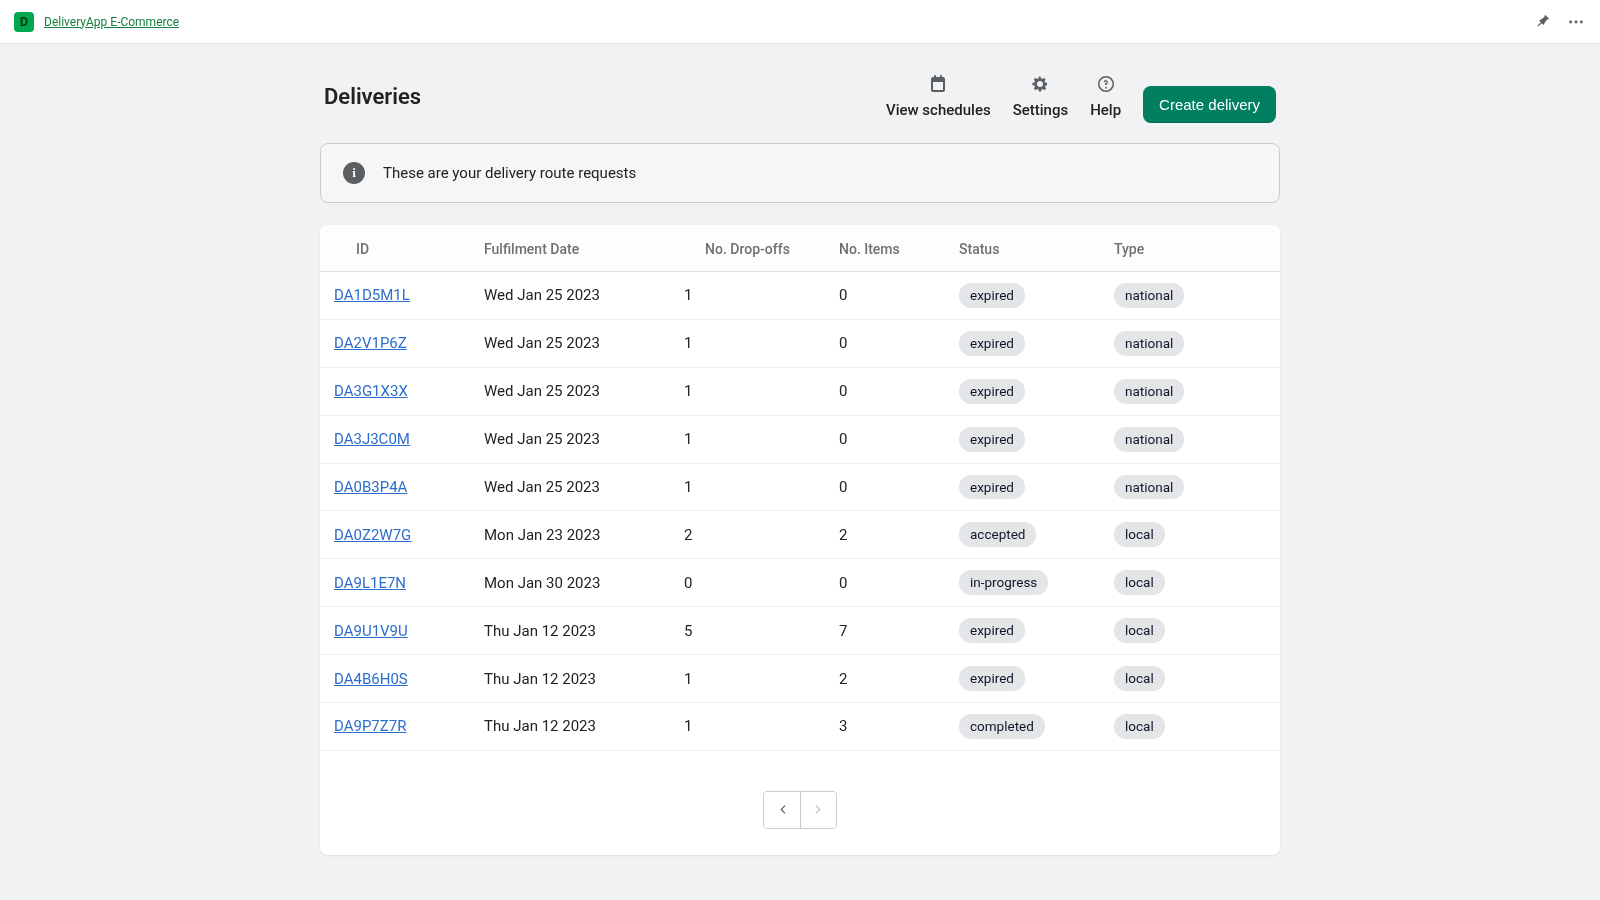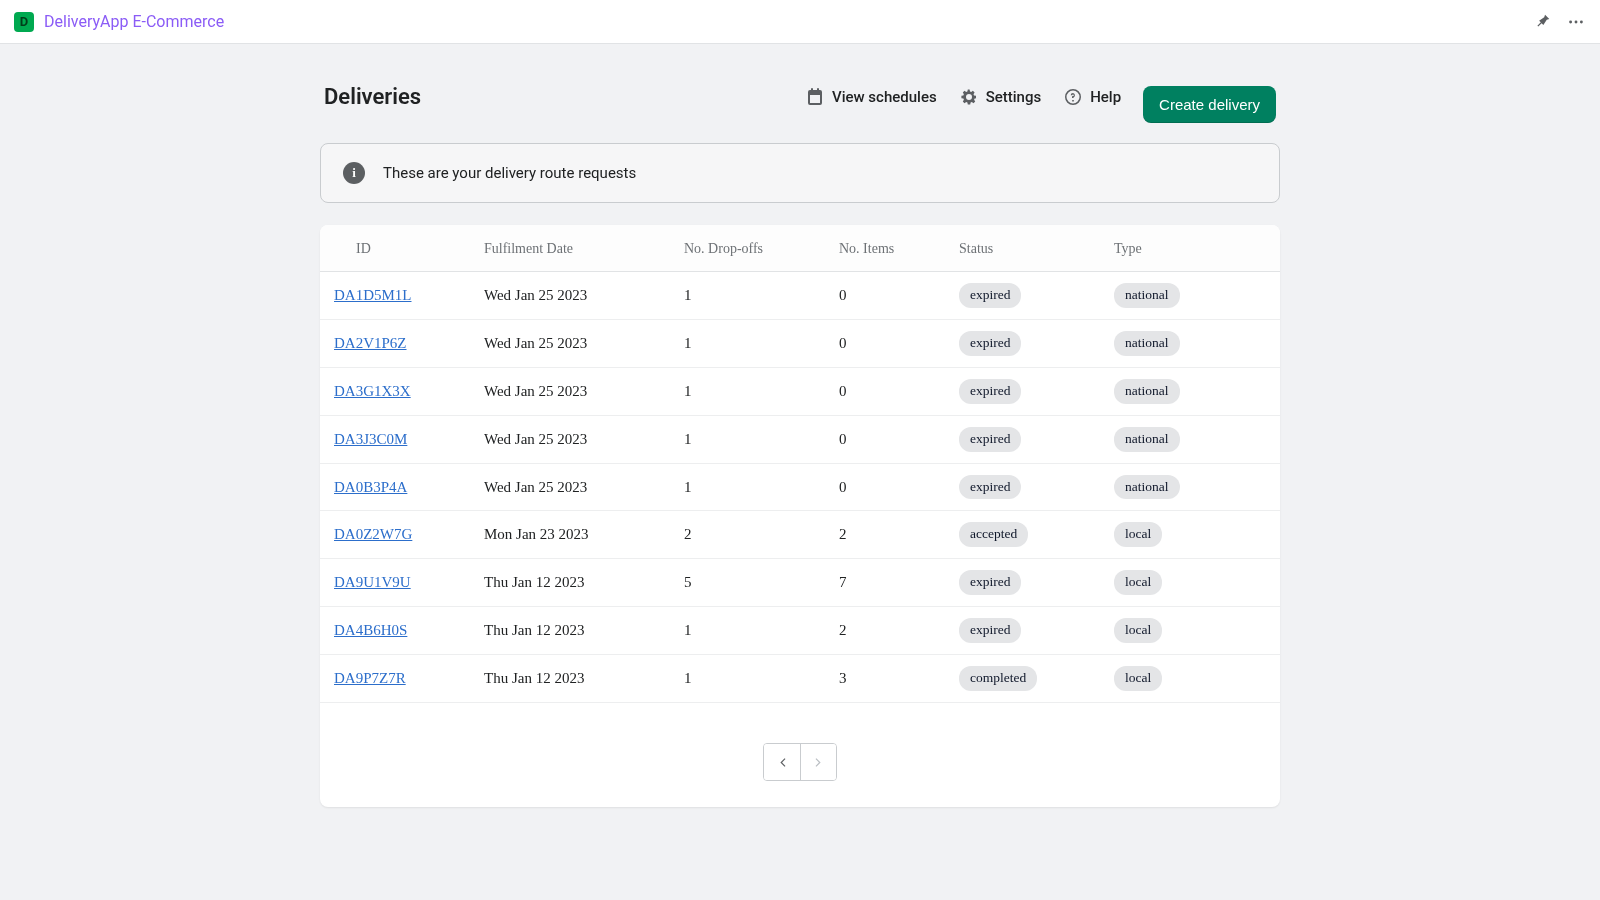--- a/index.html
+++ b/index.html
@@ -1,50 +1,50 @@
 <!DOCTYPE html>
 <html><head>
 <meta charset="utf-8">
 <style>
   * { box-sizing: border-box; margin: 0; padding: 0; }
   html, body { width: 1600px; height: 900px; font-family: -apple-system, BlinkMacSystemFont, "Segoe UI", Roboto, Helvetica, Arial, sans-serif; background: #f1f2f4; color: #202223; }
   .topbar { height: 44px; background: #fff; border-bottom: 1px solid #e1e3e5; display: flex; align-items: center; padding: 0 14px; justify-content: space-between; }
   .topbar-left { display: flex; align-items: center; gap: 10px; }
   .app-icon { width: 20px; height: 20px; border-radius: 4px; background: #00a950; display: flex; align-items: center; justify-content: center; color: #003d1a; font-weight: 700; font-size: 13px; }
-  .app-title { font-size: 16px; font-weight: 400; color: #8b5cf6; }
+  .app-title { font-size: 12px; font-weight: 400; color: #15803d; text-decoration: underline; }
   .topbar-right { display: flex; align-items: center; gap: 14px; color: #5c5f62; }
   .topbar-right .icon-btn { display: flex; align-items: center; justify-content: center; width: 20px; height: 20px; cursor: pointer; }
   .page { max-width: 960px; margin: 0 auto; padding-top: 26px; }
   .page-header { display: flex; align-items: center; justify-content: space-between; margin-bottom: 20px; padding: 0 4px; }
   .page-title { font-size: 22px; font-weight: 600; }
   .header-actions { display: flex; align-items: center; gap: 22px; }
-  .action-link { display: inline-flex; align-items: center; gap: 7px; font-size: 15px; font-weight: 500; color: #202223; cursor: pointer; }
+  .action-link { display: inline-flex; align-items: center; gap: 7px; font-size: 15px; font-weight: 500; color: #202223; cursor: pointer; flex-direction: column; }
   .action-link svg { width: 20px; height: 20px; fill: #5c5f62; }
   .primary-btn { background: #008060; color: #fff; border: none; border-radius: 8px; padding: 10px 16px; font-size: 15px; font-weight: 500; cursor: pointer; box-shadow: inset 0 -1px 0 rgba(0,0,0,0.15); margin-top: 16px; }
   .banner { border: 1px solid #c9cccf; border-radius: 8px; padding: 18px 22px; display: flex; align-items: center; gap: 18px; background: #f6f6f7; margin-bottom: 22px; }
   .banner-icon { width: 22px; height: 22px; border-radius: 50%; background: #5c5f62; color: #fff; display: flex; align-items: center; justify-content: center; font-size: 13px; font-weight: 700; font-family: Georgia, serif; flex-shrink: 0; }
   .banner-text { font-size: 15px; }
   .card { background: #fff; border-radius: 8px; box-shadow: 0 1px 2px rgba(0,0,0,0.08); padding-bottom: 26px; }
-  table { width: 100%; border-collapse: collapse; font-family: Liberation Serif, serif; }
+  table { width: 100%; border-collapse: collapse; }
   thead th { text-align: left; font-weight: 500; font-size: 14px; color: #6d7175; padding: 16px 14px 14px; border-bottom: 1px solid #e1e3e5; background:#fdfdfd; }
   thead th:first-child { padding-left: 36px; border-top-left-radius: 8px; }
   thead th:last-child { border-top-right-radius: 8px; }
   tbody td { font-size: 15px; padding: 11px 14px; border-bottom: 1px solid #edeeef; vertical-align: middle; }
   tbody td:first-child { }
   .id-link { color: #2c6ecb; text-decoration: underline; cursor: pointer; font-size: 15px; }
   .badge { display: inline-block; background: #e4e5e7; color: #0f172a; font-size: 13.5px; padding: 3px 11px; border-radius: 12px; line-height: 1.4; }
   .pager { display: flex; justify-content: center; margin-top: 40px; }
   .pager-group { display: inline-flex; border: 1px solid #c9cccf; border-radius: 4px; overflow: hidden; }
   .pager-btn { width: 36px; height: 36px; display: flex; align-items: center; justify-content: center; background: #fff; cursor: pointer; }
   .pager-btn + .pager-btn { border-left: 1px solid #c9cccf; }
   .pager-btn.disabled { color: #babec3; cursor: default; }
   .pager-btn:not(.disabled) { color: #5c5f62; }
   .col-id { width: 150px; }
   .col-date { width: 200px; }
-  .col-drop { width: 155px; }
+  .col-drop { width: 155px; text-align: center; }
   .col-items { width: 120px; }
   .col-status { width: 155px; }
 </style>
 </head>
 <body>
 
 <div class="topbar">
   <div class="topbar-left">
     <div class="app-icon">D</div>
     <span class="app-title">DeliveryApp E-Commerce</span>
@@ -152,20 +152,28 @@
           </tr>
           <tr>
             <td><a class="id-link">DA0Z2W7G</a></td>
             <td>Mon Jan 23 2023</td>
             <td>2</td>
             <td>2</td>
             <td><span class="badge">accepted</span></td>
             <td><span class="badge">local</span></td>
           </tr>
           <tr>
+            <td><a class="id-link">DA9L1E7N</a></td>
+            <td>Mon Jan 30 2023</td>
+            <td>0</td>
+            <td>0</td>
+            <td><span class="badge">in-progress</span></td>
+            <td><span class="badge">local</span></td>
+          </tr>
+          <tr>
             <td><a class="id-link">DA9U1V9U</a></td>
             <td>Thu Jan 12 2023</td>
             <td>5</td>
             <td>7</td>
             <td><span class="badge">expired</span></td>
             <td><span class="badge">local</span></td>
           </tr>
           <tr>
             <td><a class="id-link">DA4B6H0S</a></td>
             <td>Thu Jan 12 2023</td>

